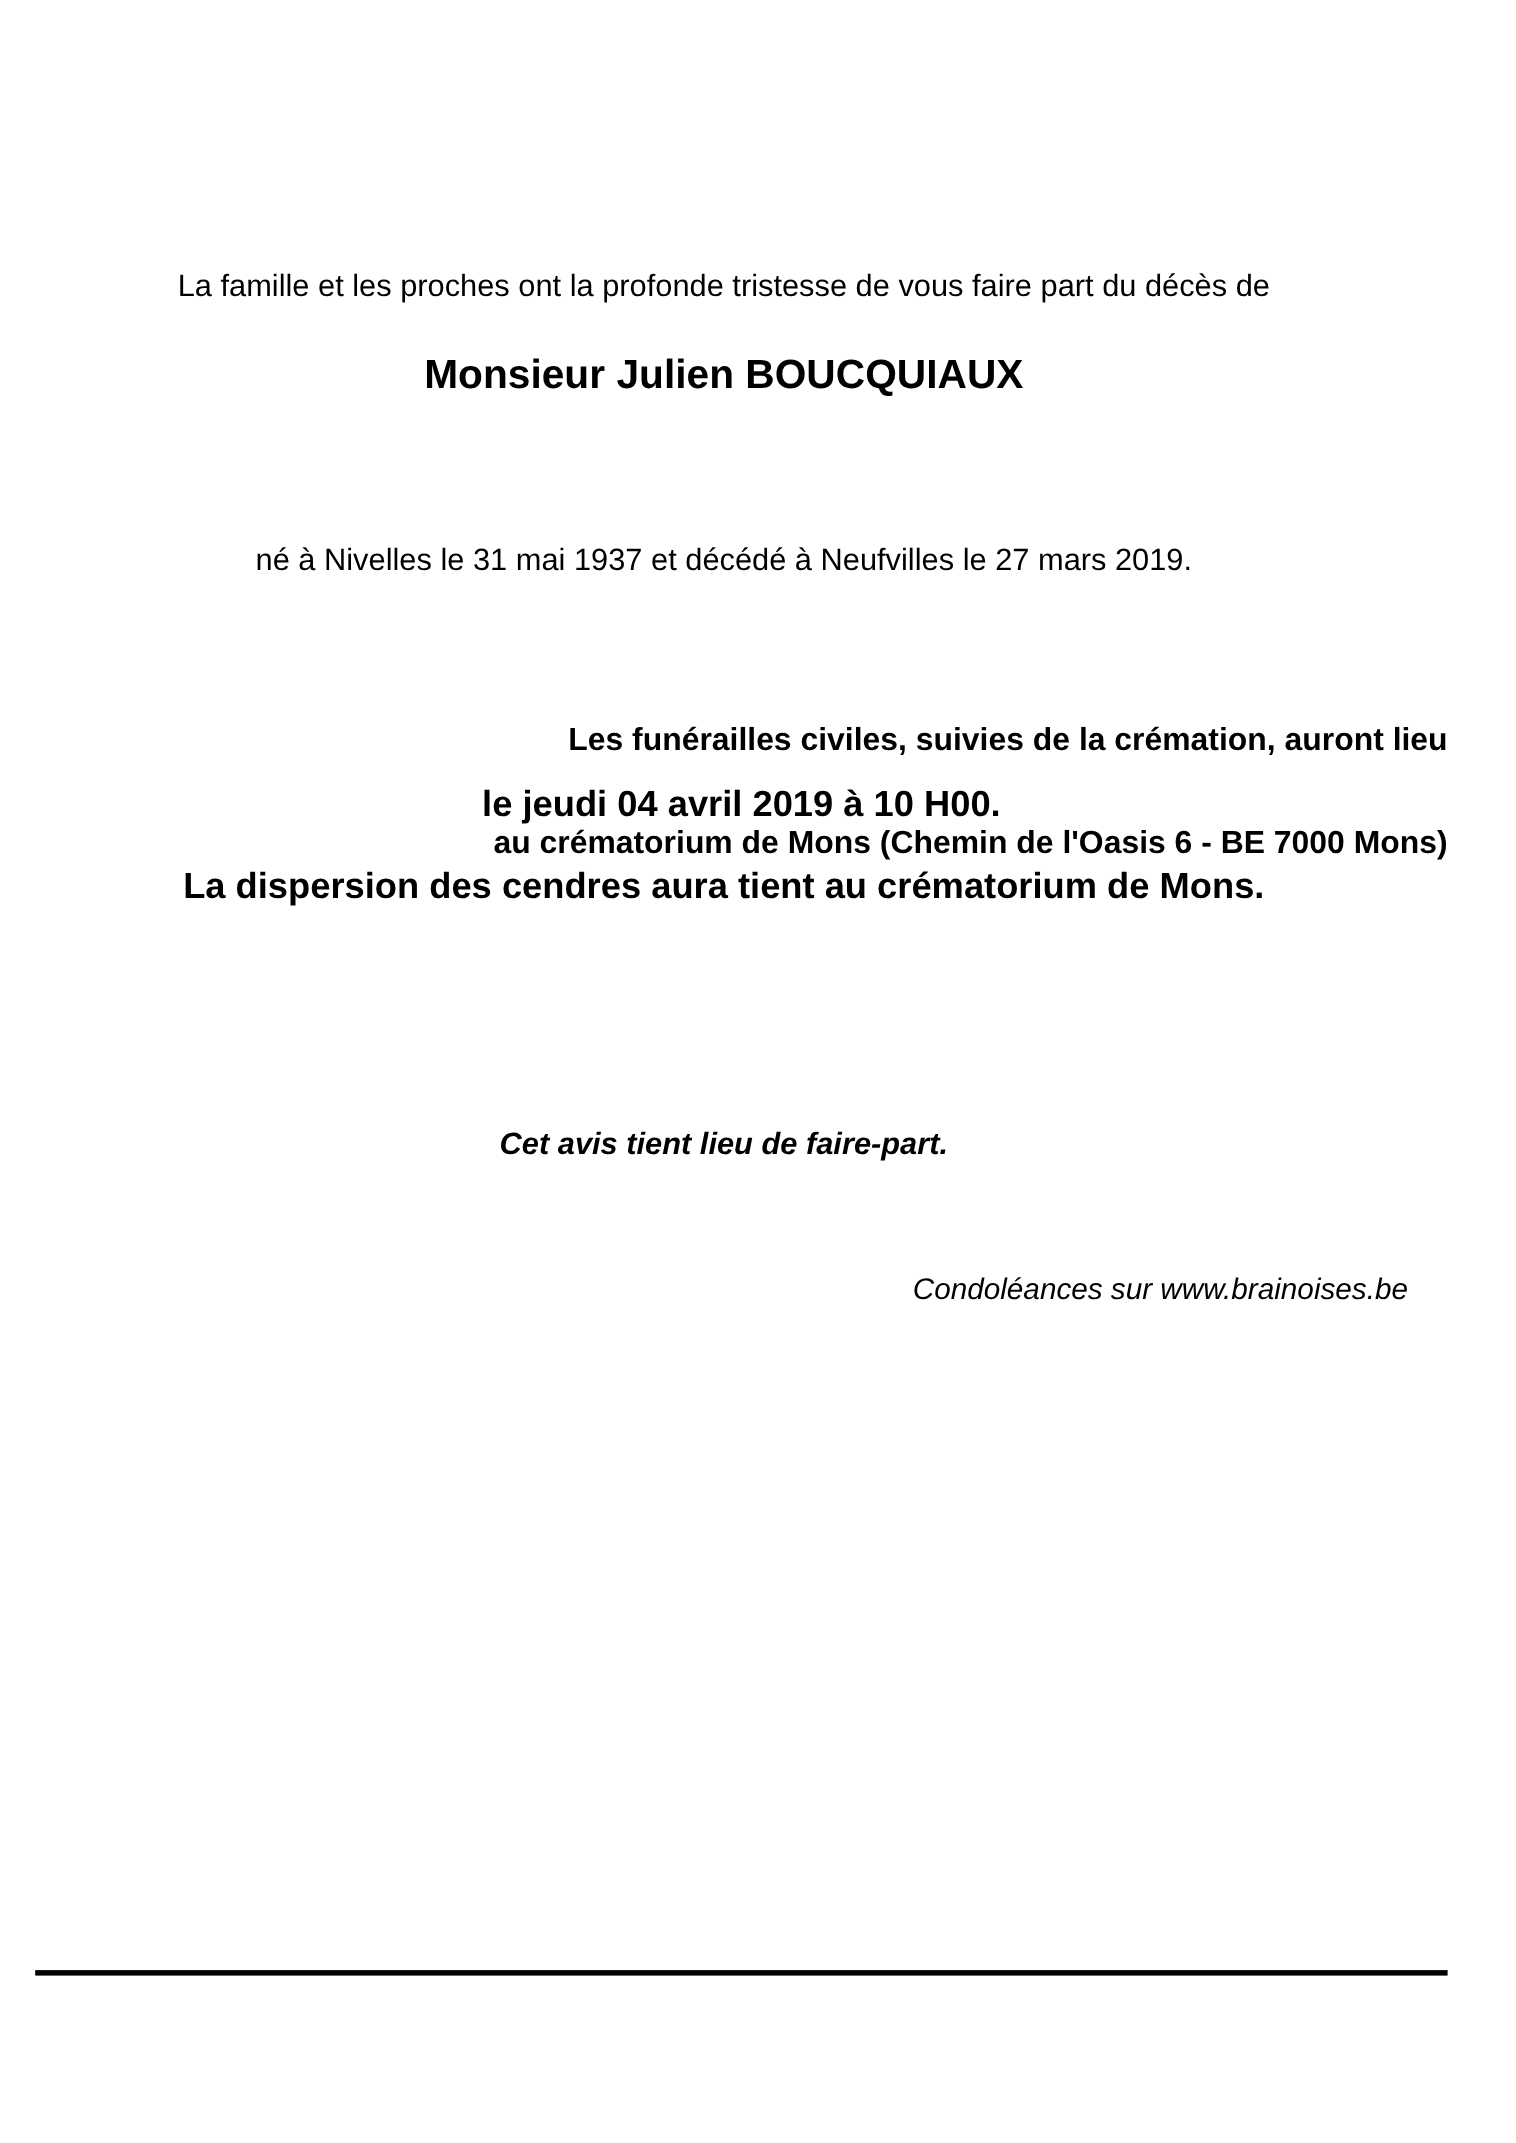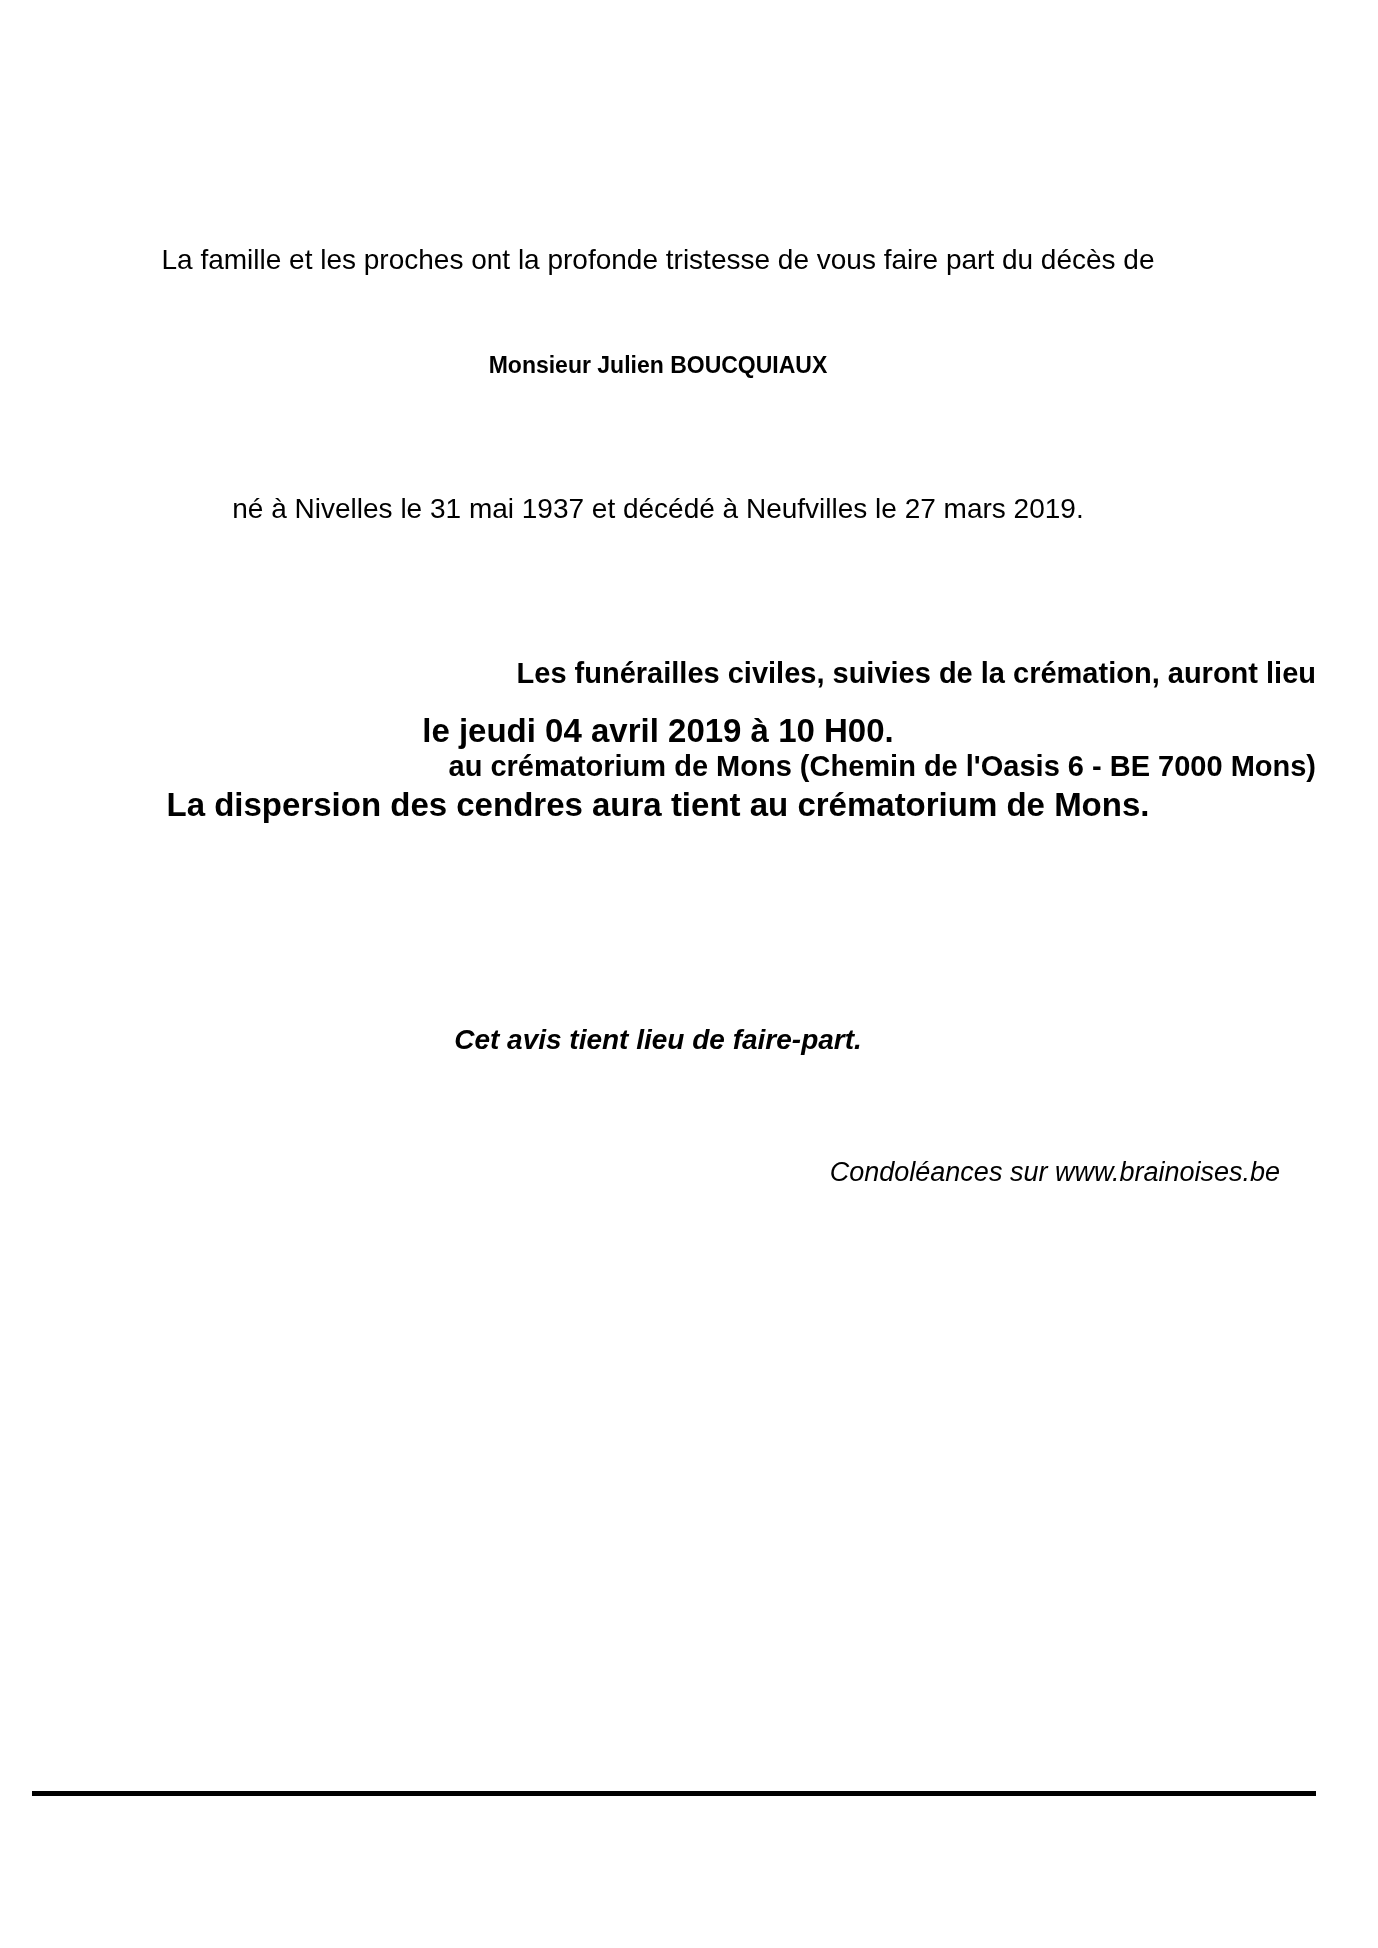--- a/index.html
+++ b/index.html
@@ -22,22 +22,22 @@
     width: 100%;
     text-align: center;
     white-space: pre-wrap;
   }
   .intro {
     top: 246px;
     font-size: 28px;
     line-height: 28px;
   }
   .deceased-name {
-    top: 349px;
-    font-size: 23px;
+    top: 324px;
+    font-size: 37px;
     line-height: 33px;
     font-weight: bold;
   }
   .birth-death {
     top: 451px;
     font-size: 28px;
     line-height: 28px;
     margin-top: 44px;
   }
   .ceremony {
@@ -45,20 +45,21 @@
     font-size: 29px;
     line-height: 31px;
     font-weight: bold;
     text-align: right;
   }
   .ceremony-datetime {
     top: 714px;
     font-size: 33px;
     line-height: 33px;
     font-weight: bold;
+    padding-left: 16px;
   }
   .ashes-dispersion {
     top: 788px;
     font-size: 33px;
     line-height: 33px;
     font-weight: bold;
   }
   .legal-notice {
     top: 1026px;
     font-size: 28px;

